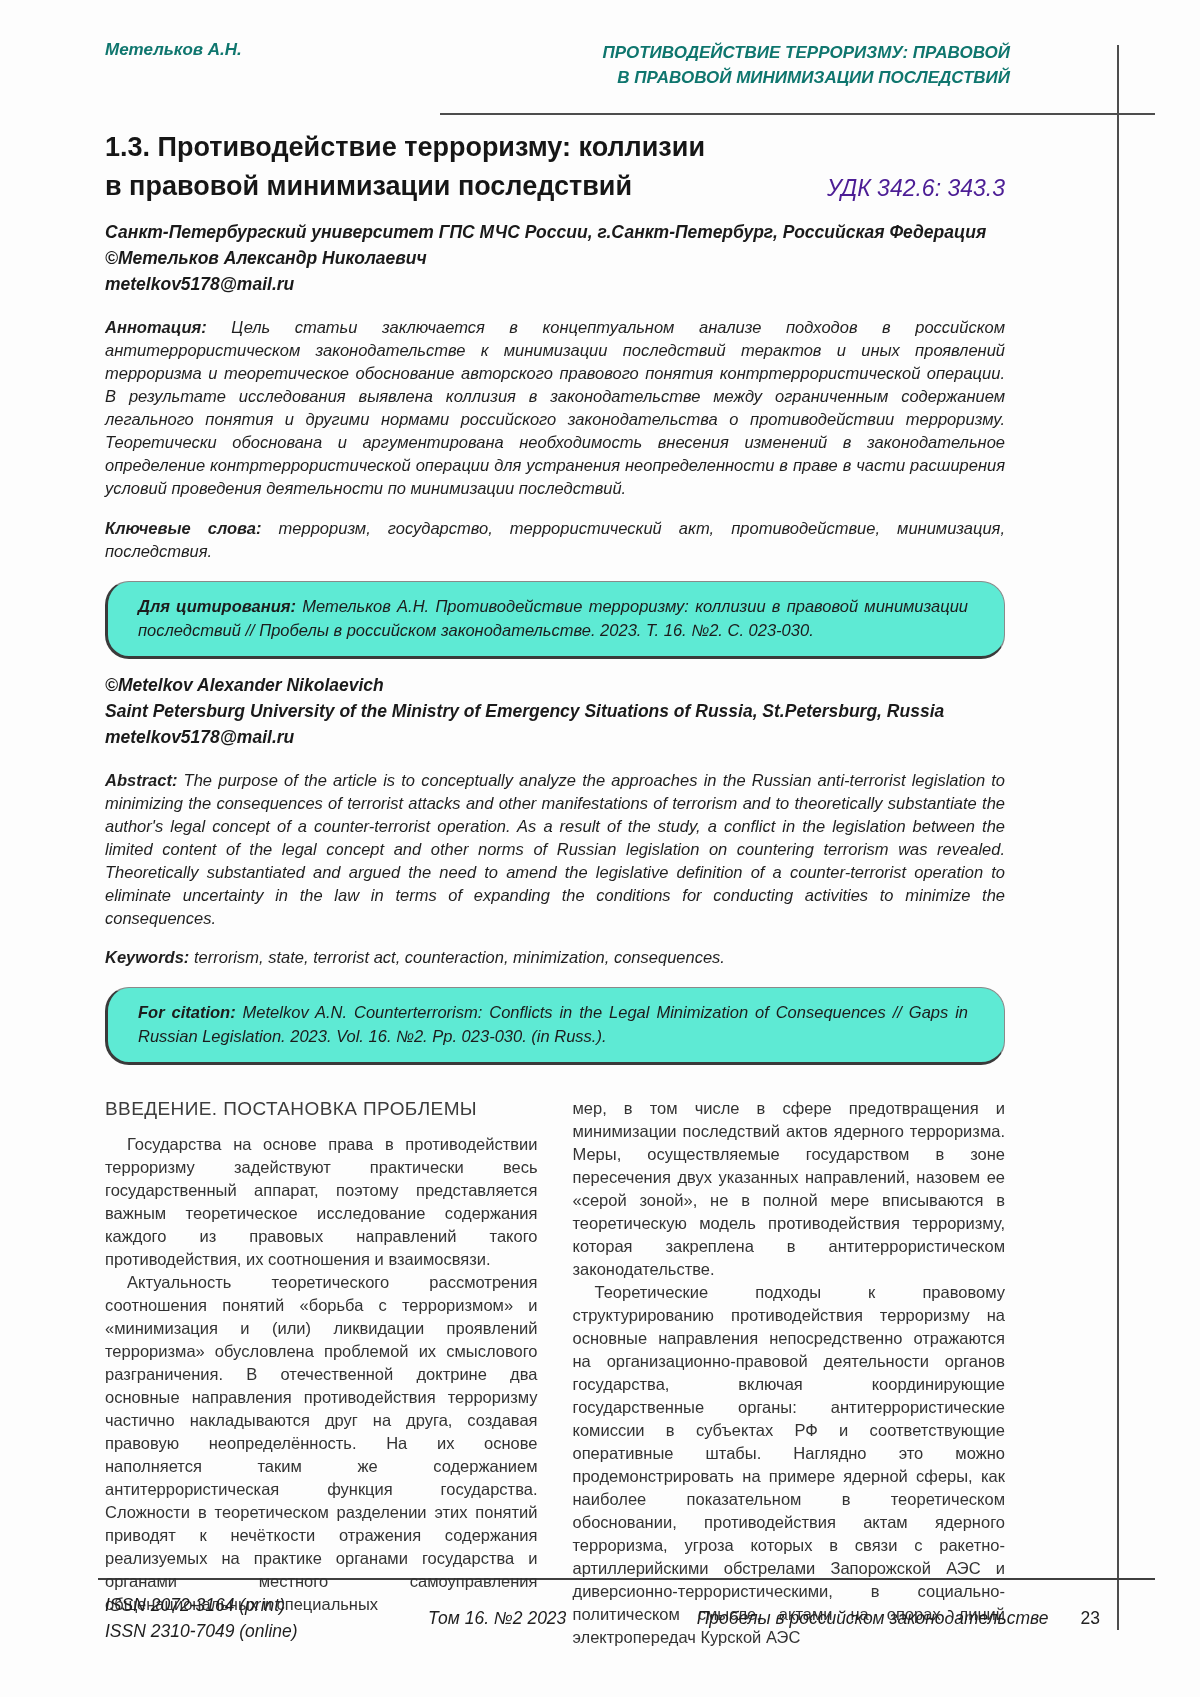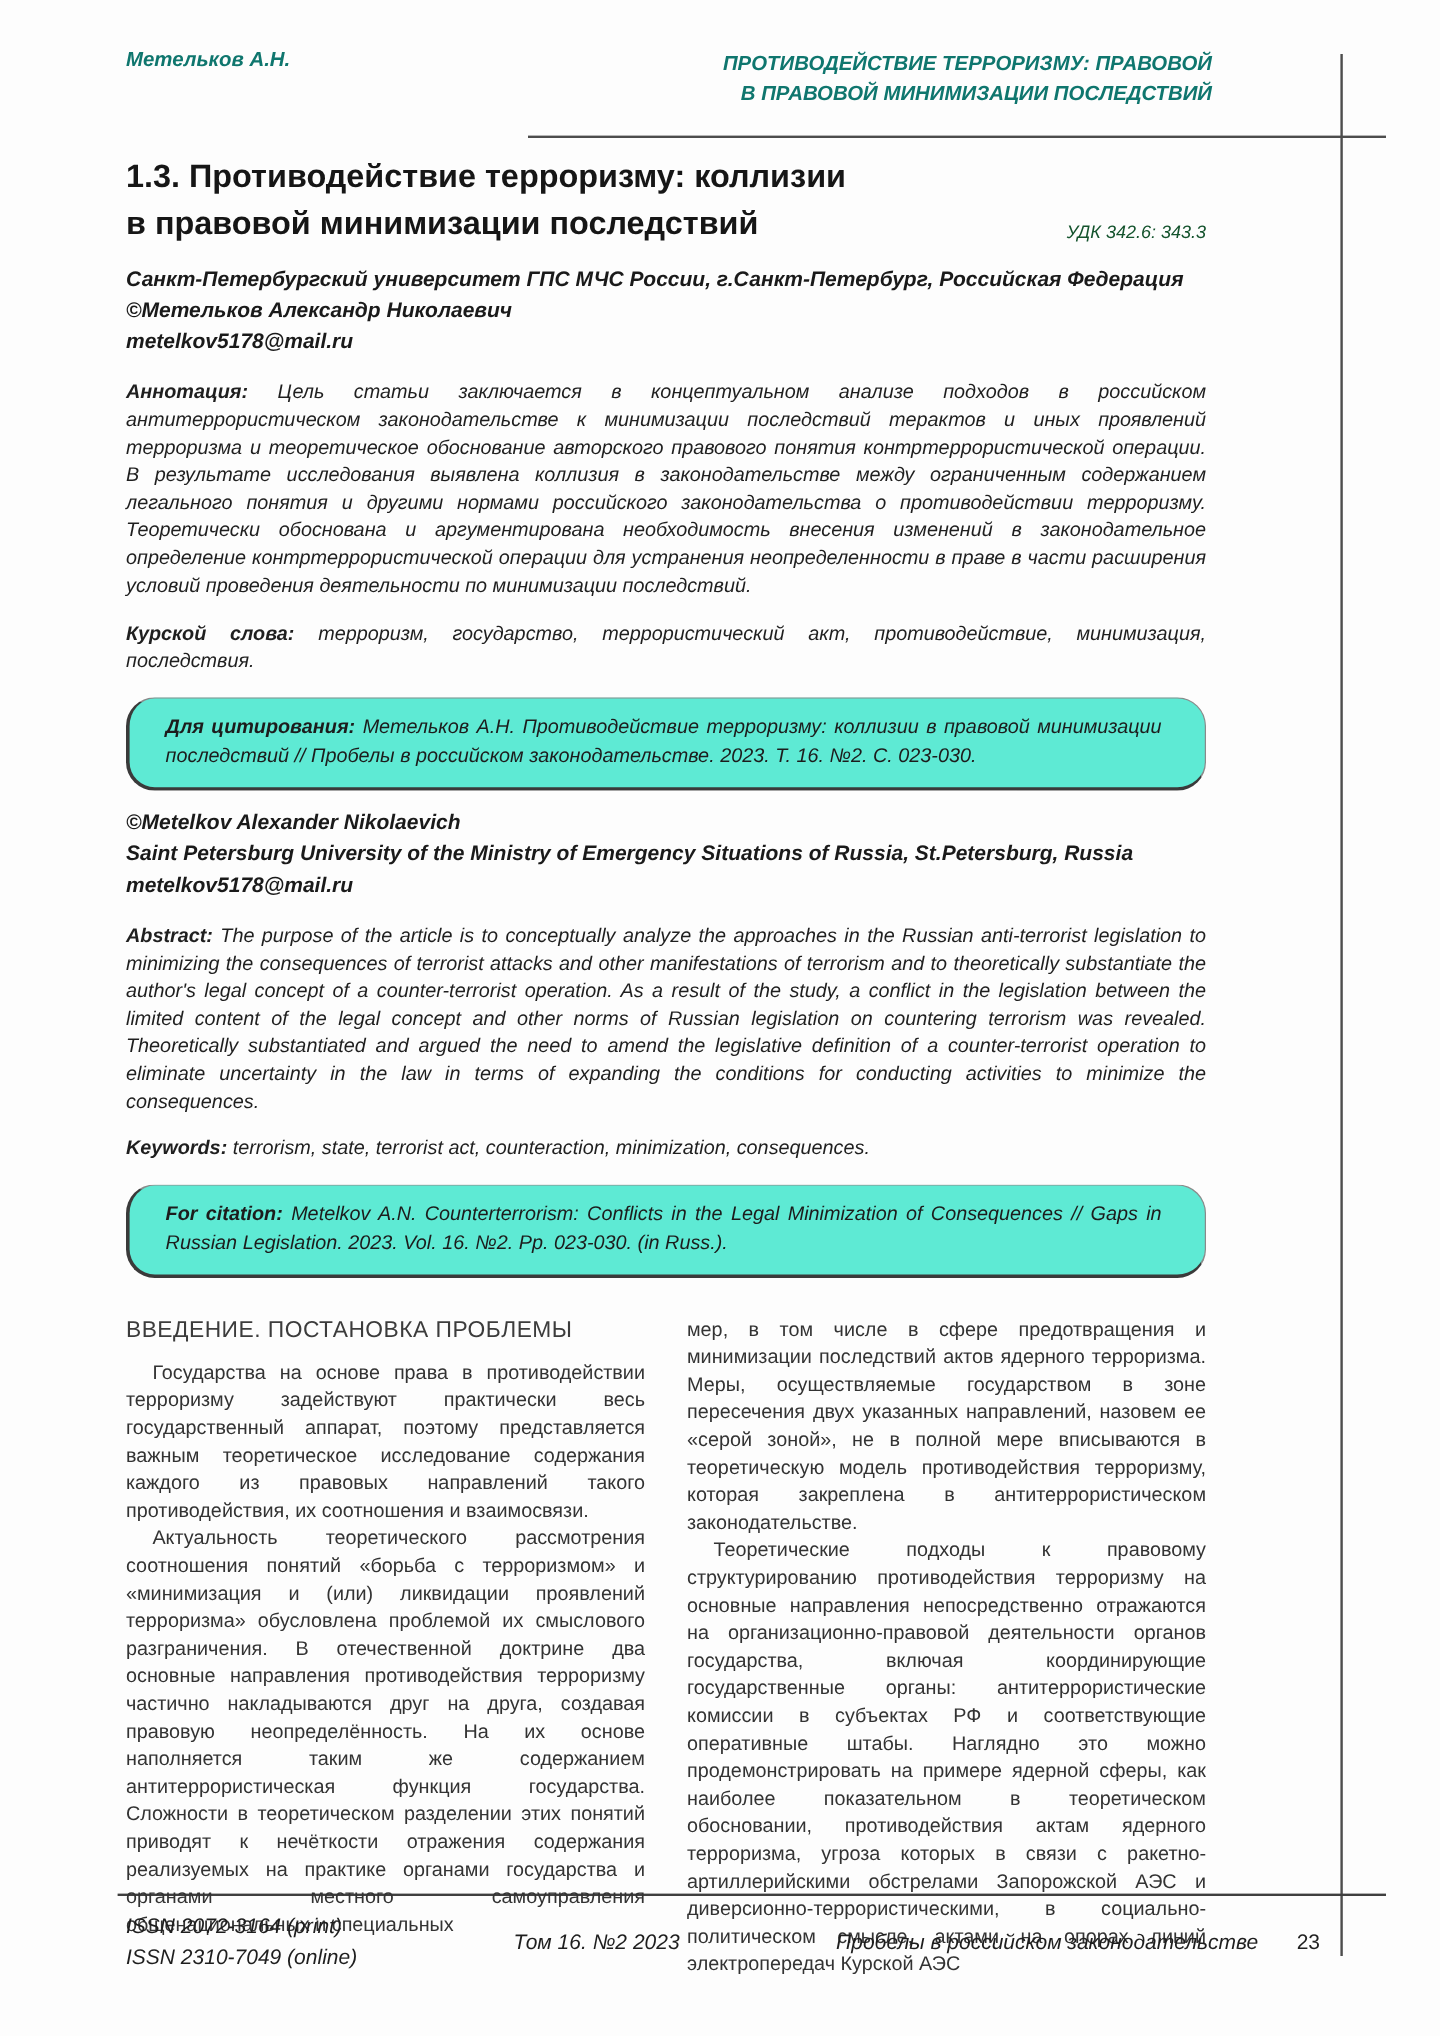--- a/index.html
+++ b/index.html
@@ -23,21 +23,21 @@
     display:flex;justify-content:space-between;align-items:flex-start;
     font-size:17px;font-weight:bold;font-style:italic;color:#0f766e;
   }
   .running-head .rh-title{text-align:right;line-height:25px;max-width:560px;}
 
   
   .main{position:absolute;left:105px;top:128px;width:900px;}
 
   .title-row{display:flex;justify-content:space-between;align-items:flex-end;}
   .article-title-ru{font-size:27px;font-weight:bold;line-height:39px;color:#161616;}
-  .udc{font-style:italic;font-size:15px;color:#14532d;padding-bottom:4px;white-space:nowrap;}
+  .udc{font-style:italic;font-size:23px;color:#4c1d95;padding-bottom:4px;white-space:nowrap;}
 
   .author-block{margin-top:13px;font-weight:bold;font-style:italic;font-size:17.5px;line-height:26px;color:#1a1a1a;}
 
   .abs{margin-top:19px;font-style:italic;font-size:16.5px;line-height:23px;text-align:justify;color:#1f1f1f;}
   .abs .label{font-weight:bold;}
   .kw{margin-top:15px;}
 
   .cite-box{
     margin-top:18px;
     background:#5eead4;
@@ -101,21 +101,21 @@
     </div>
 
     <div class="author-block">
       <div>Санкт-Петербургский университет ГПС МЧС России, г.Санкт-Петербург, Российская Федерация</div>
       <div>©Метельков Александр Николаевич</div>
       <div>metelkov5178@mail.ru</div>
     </div>
 
     <p class="abs"><span class="label">Аннотация:</span> <span>Цель статьи заключается в концептуальном анализе подходов в российском антитеррористическом законодательстве к минимизации последствий терактов и иных проявлений терроризма и теоретическое обоснование авторского правового понятия контртеррористической операции. В результате исследования выявлена коллизия в законодательстве между ограниченным содержанием легального понятия и другими нормами российского законодательства о противодействии терроризму. Теоретически обоснована и аргументирована необходимость внесения изменений в законодательное определение контртеррористической операции для устранения неопределенности в праве в части расширения условий проведения деятельности по минимизации последствий.</span></p>
 
-    <p class="abs kw"><span class="label">Курской слова:</span> <span>терроризм, государство, террористический акт, противодействие, минимизация, последствия.</span></p>
+    <p class="abs kw"><span class="label">Ключевые слова:</span> <span>терроризм, государство, террористический акт, противодействие, минимизация, последствия.</span></p>
 
     <div class="cite-box"><span class="label">Для цитирования:</span> <span>Метельков А.Н. Противодействие терроризму: коллизии в правовой минимизации последствий // Пробелы в российском законодательстве. 2023. Т. 16. №2. С. 023-030.</span></div>
 
 
     <div class="author-block">
       <div>©Metelkov Alexander Nikolaevich</div>
       <div>Saint Petersburg University of the Ministry of Emergency Situations of Russia, St.Petersburg, Russia</div>
       <div>metelkov5178@mail.ru</div>
     </div>
 

